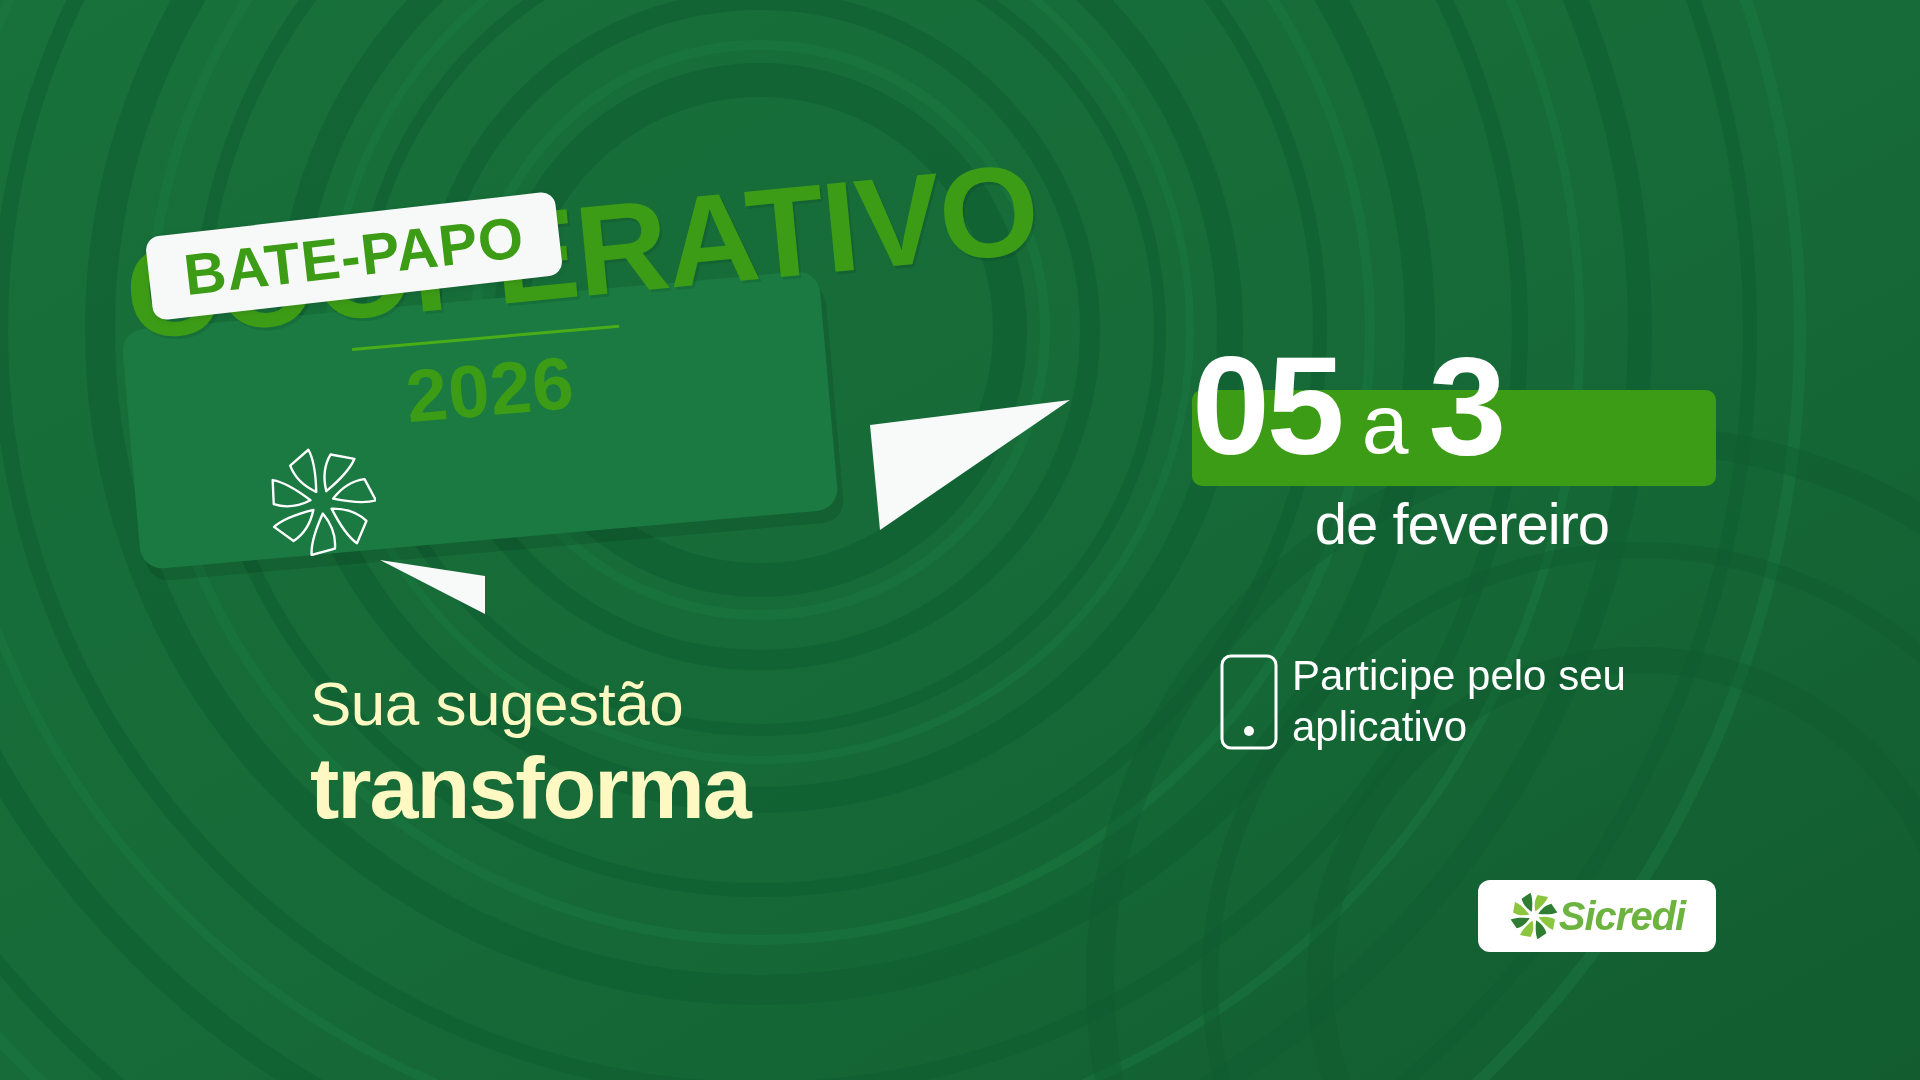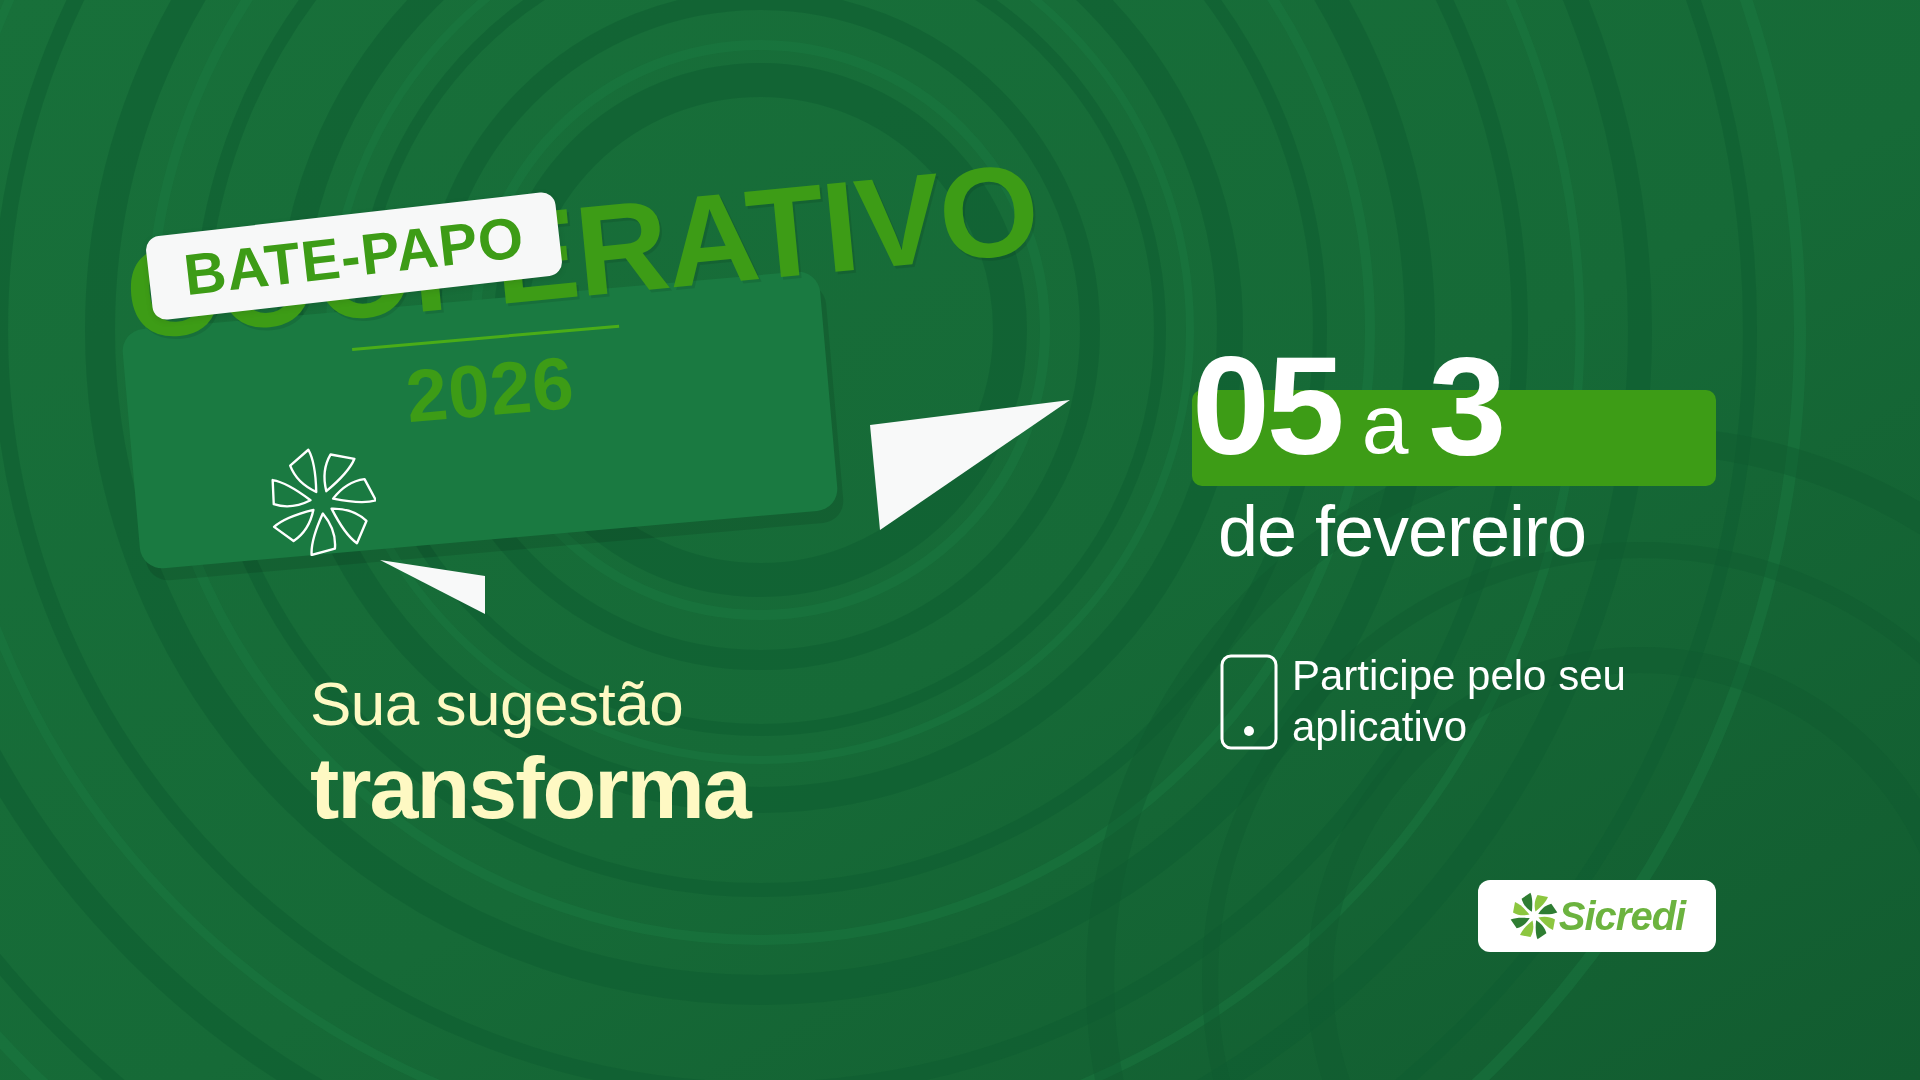--- a/index.html
+++ b/index.html
@@ -160,25 +160,25 @@
   #date-start, #date-end {
     font-size:140px; font-weight:bold; line-height:1; letter-spacing:-3px;
   }
   #date-sep {
     font-size:84px; font-weight:300; line-height:1;
     padding:0 20px;
     position:relative; top:18px;
   }
   #date-month {
     position:absolute;
-    left:1132px; top:495px;
+    left:1192px; top:495px;
     width:540px;
     text-align:center;
     color:#ffffff;
-    font-size:72px;
+    font-size:58px;
     font-weight:300;
     line-height:1;
     letter-spacing:-1px;
     z-index:4;
     white-space:nowrap;
   }
 
   
   #app-row {
     position:absolute;

